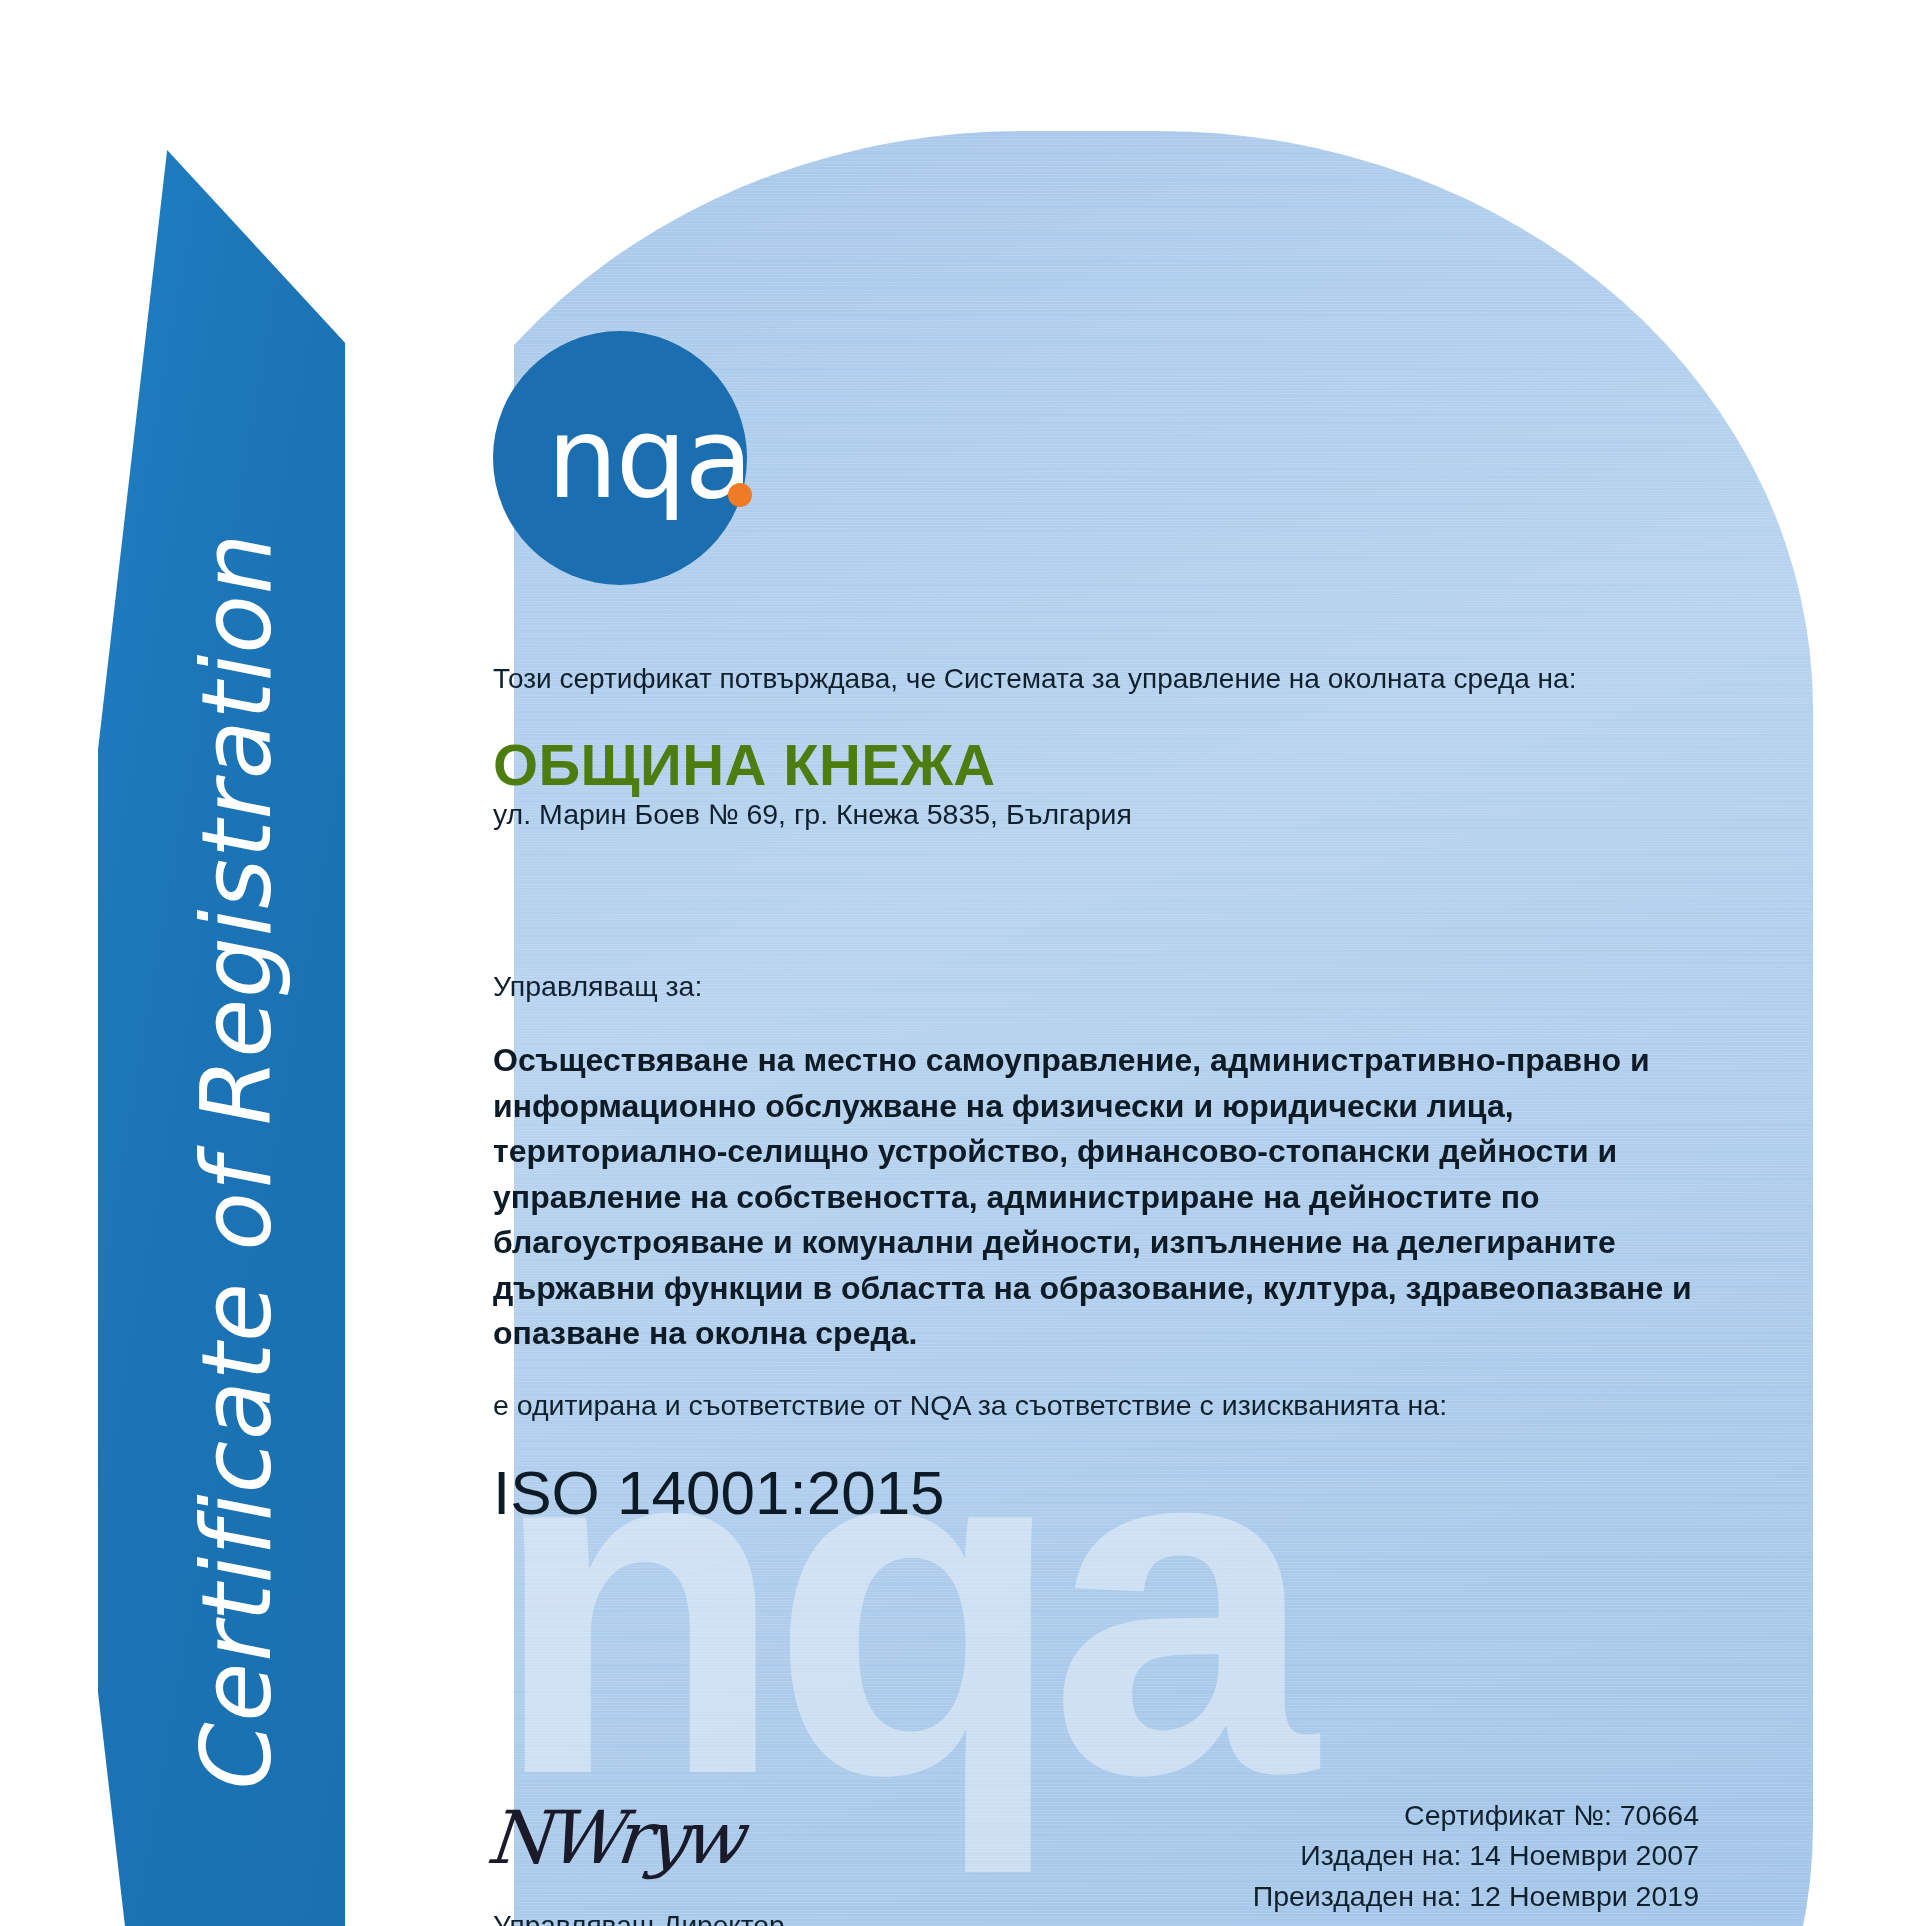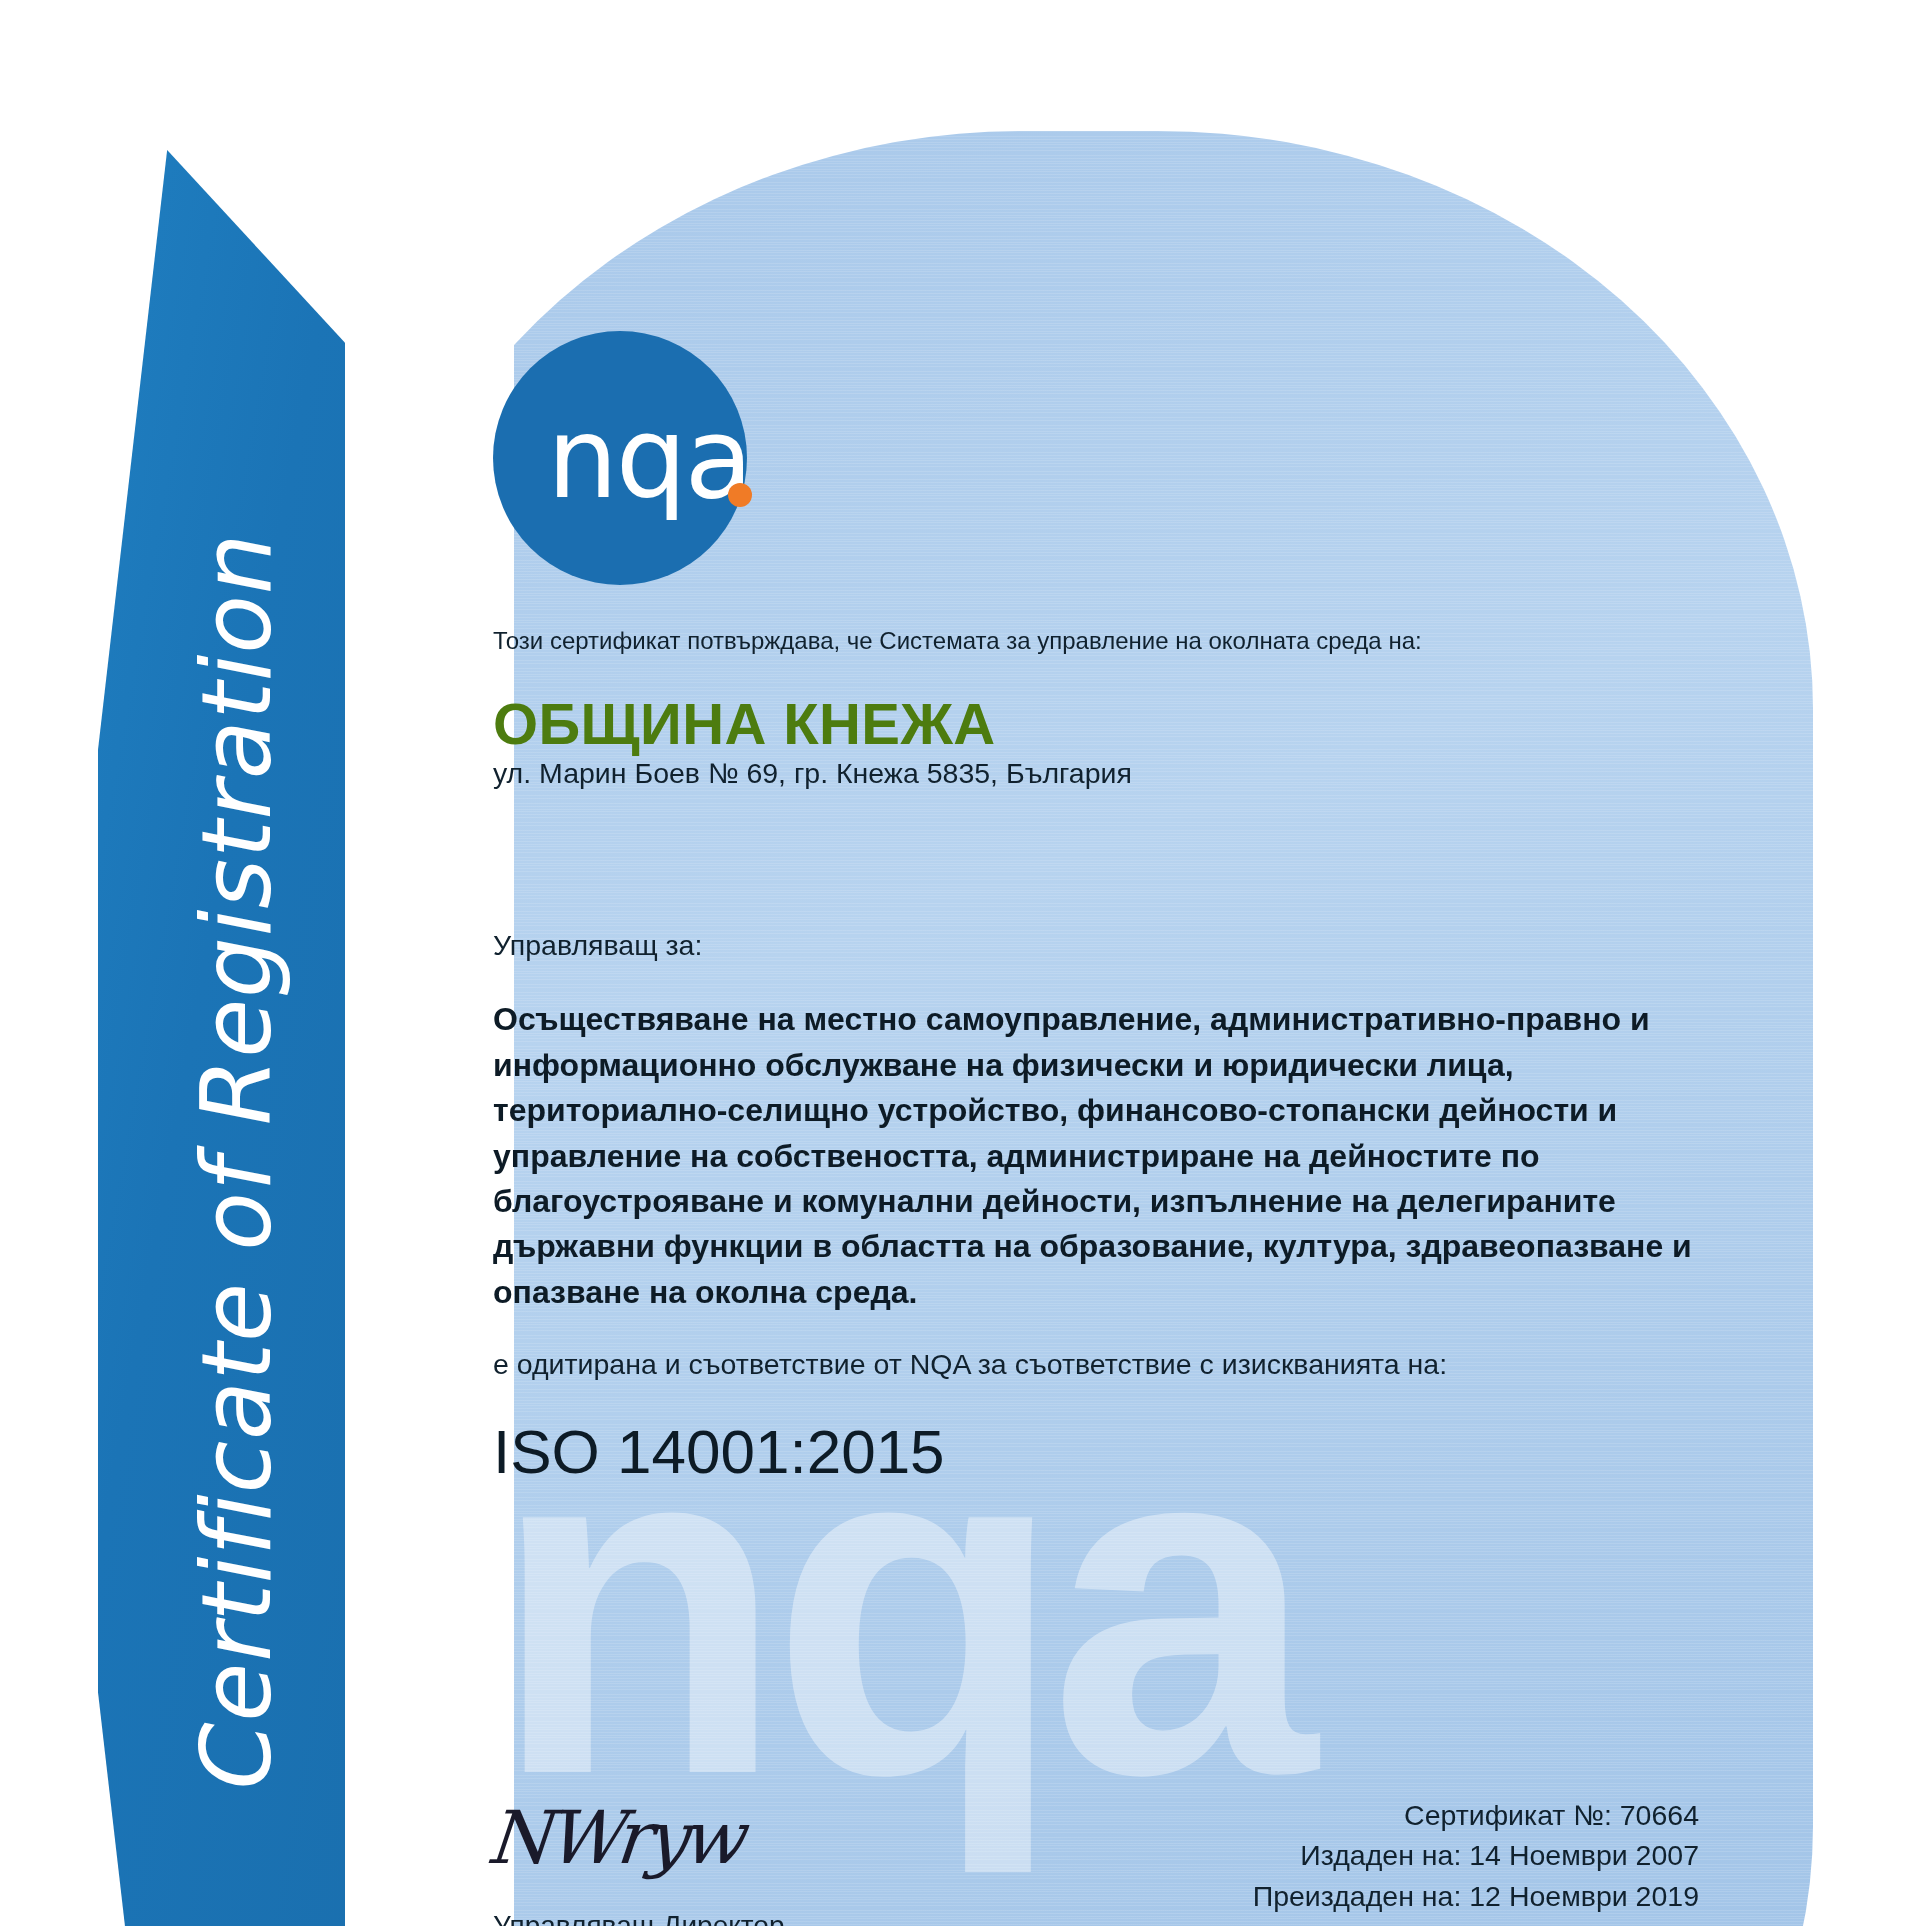--- a/index.html
+++ b/index.html
@@ -149,22 +149,22 @@
     position: absolute;
     left: 235px;
     top: 152px;
     width: 24px;
     height: 24px;
     border-radius: 50%;
     background: #f07b26;
   }
 
   .line-intro {
-    margin-top: 24px;
-    font-size: 24px;
+    margin-top: 60px;
+    font-size: 28px;
     color: #10212e;
     font-family: "Liberation Sans", sans-serif;
     line-height: 1.3;
   }
 
   .org-name {
     margin-top: 34px;
     font-size: 58px;
     font-weight: 700;
     color: #4d7c0f;

